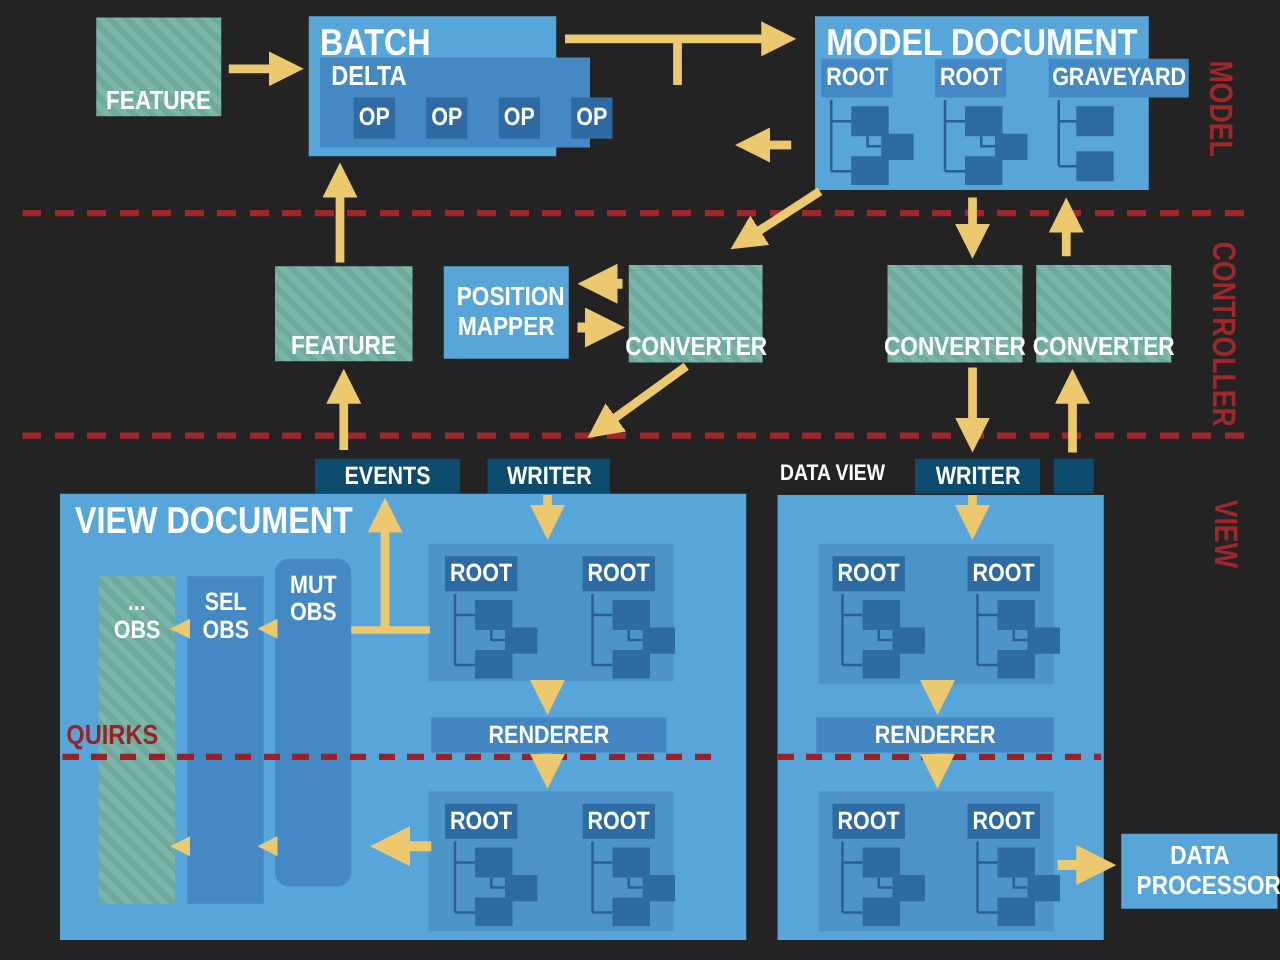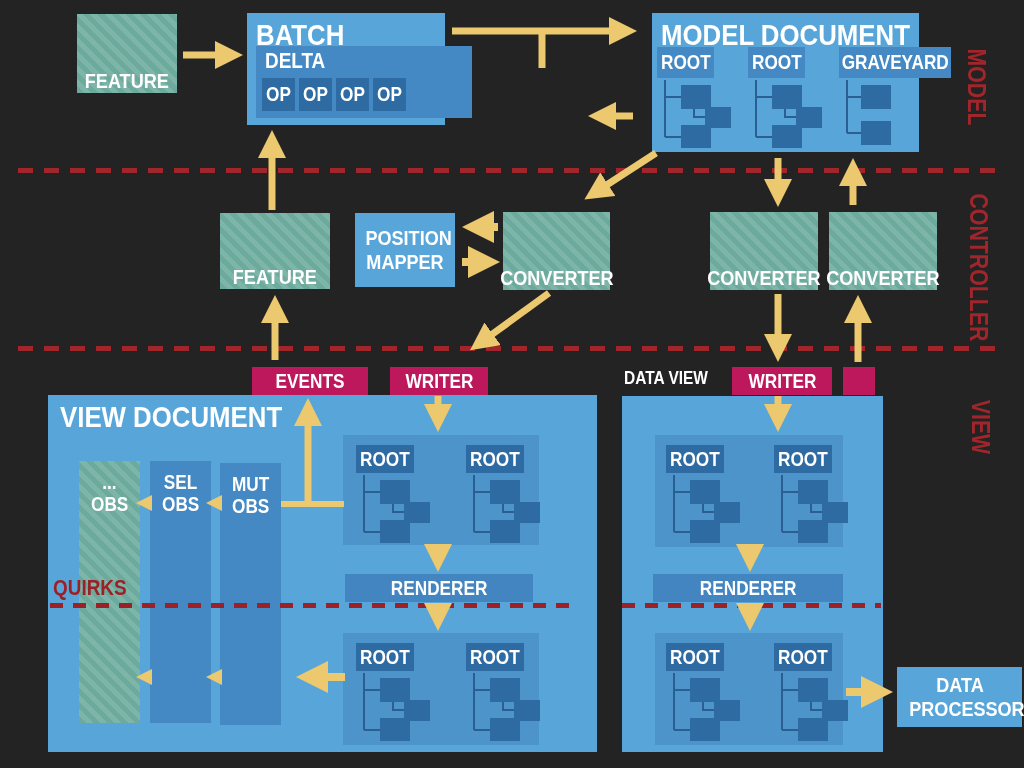--- a/index.html
+++ b/index.html
@@ -4,34 +4,34 @@
 <style>
   html,body{margin:0;padding:0;background:#232323;}
   .canvas{position:relative;width:1024px;height:768px;background:#232323;overflow:hidden;
           font-family:"Liberation Sans",sans-serif;font-weight:bold;color:#fff;}
   .box{position:absolute;box-sizing:border-box;}
   .center{display:flex;align-items:center;justify-content:center;text-align:center;}
   .striped{background:repeating-linear-gradient(45deg,#6caa9e 0 5px,#7db5a9 5px 10px);align-items:flex-end;}
   .light{background:#57a5d9;}
   .mid{background:#4489c4;}
   .dark{background:#2e6ba3;}
-  .hdr{background:#be185d;}
+  .hdr{background:#0c4a6e;}
   .panel{background:#4d94ca;}
   .cx{display:inline-block;transform:scaleX(.86);transform-origin:center;white-space:nowrap;}
   .cxl{transform-origin:left center;}
   .wrapok{white-space:normal;}
   .f21{font-size:21px;}
   .f20{font-size:20px;}
   .title{position:absolute;left:9px;top:5px;font-size:30px;}
   .dash{position:absolute;height:5px;background:repeating-linear-gradient(90deg,#a0262c 0 15px,rgba(0,0,0,0) 15px 26px);}
   .qdash{background:repeating-linear-gradient(90deg,#9c2126 0 13px,rgba(0,0,0,0) 13px 23px);}
   .layer{position:absolute;color:#a0262c;font-size:26px;height:30px;line-height:30px;text-align:center;
          transform:rotate(90deg) scaleX(.82);white-space:nowrap;}
   .arrows{position:absolute;left:0;top:0;pointer-events:none;}
-  .opbox{width:33px;height:33px;}
+  .opbox{width:33px;height:33px;margin-left:21px;}
   .tree{display:flex;flex-direction:column;}
   .root-label{height:31px;margin-bottom:2px;}
   .tree-slot{line-height:0;}
   .obs-col{position:absolute;width:61px;height:262px;text-align:center;font-size:20px;line-height:22px;padding-top:10px;box-sizing:border-box;}
 </style>
 </head>
 <body>
 
 <div class="canvas">
 
@@ -158,21 +158,21 @@
     <div class="title" style="left:12px;"><span class="cx cxl">VIEW DOCUMENT</span></div>
 
     <div class="obs-col striped" style="left:31px;top:66px;">
       <span class="cx">...</span><br>
       <span class="cx">OBS</span>
     </div>
     <div class="obs-col mid" style="left:102px;top:66px;">
       <span class="cx">SEL</span><br>
       <span class="cx">OBS</span>
     </div>
-    <div class="obs-col mid" style="left:172px;top:68px;">
+    <div class="obs-col mid" style="left:172px;top:52px;border-radius:11px;">
       <span class="cx">MUT</span><br>
       <span class="cx">OBS</span>
     </div>
 
     <div style="position:absolute;left:5px;top:180px;font-size:22px;color:#9c2126;">
       <span class="cx cxl">QUIRKS</span>
     </div>
     <div class="dash qdash" style="left:2px;top:208px;width:522px;"></div>
 
     <div class="box panel" style="left:295px;top:40px;width:196px;height:110px;">

